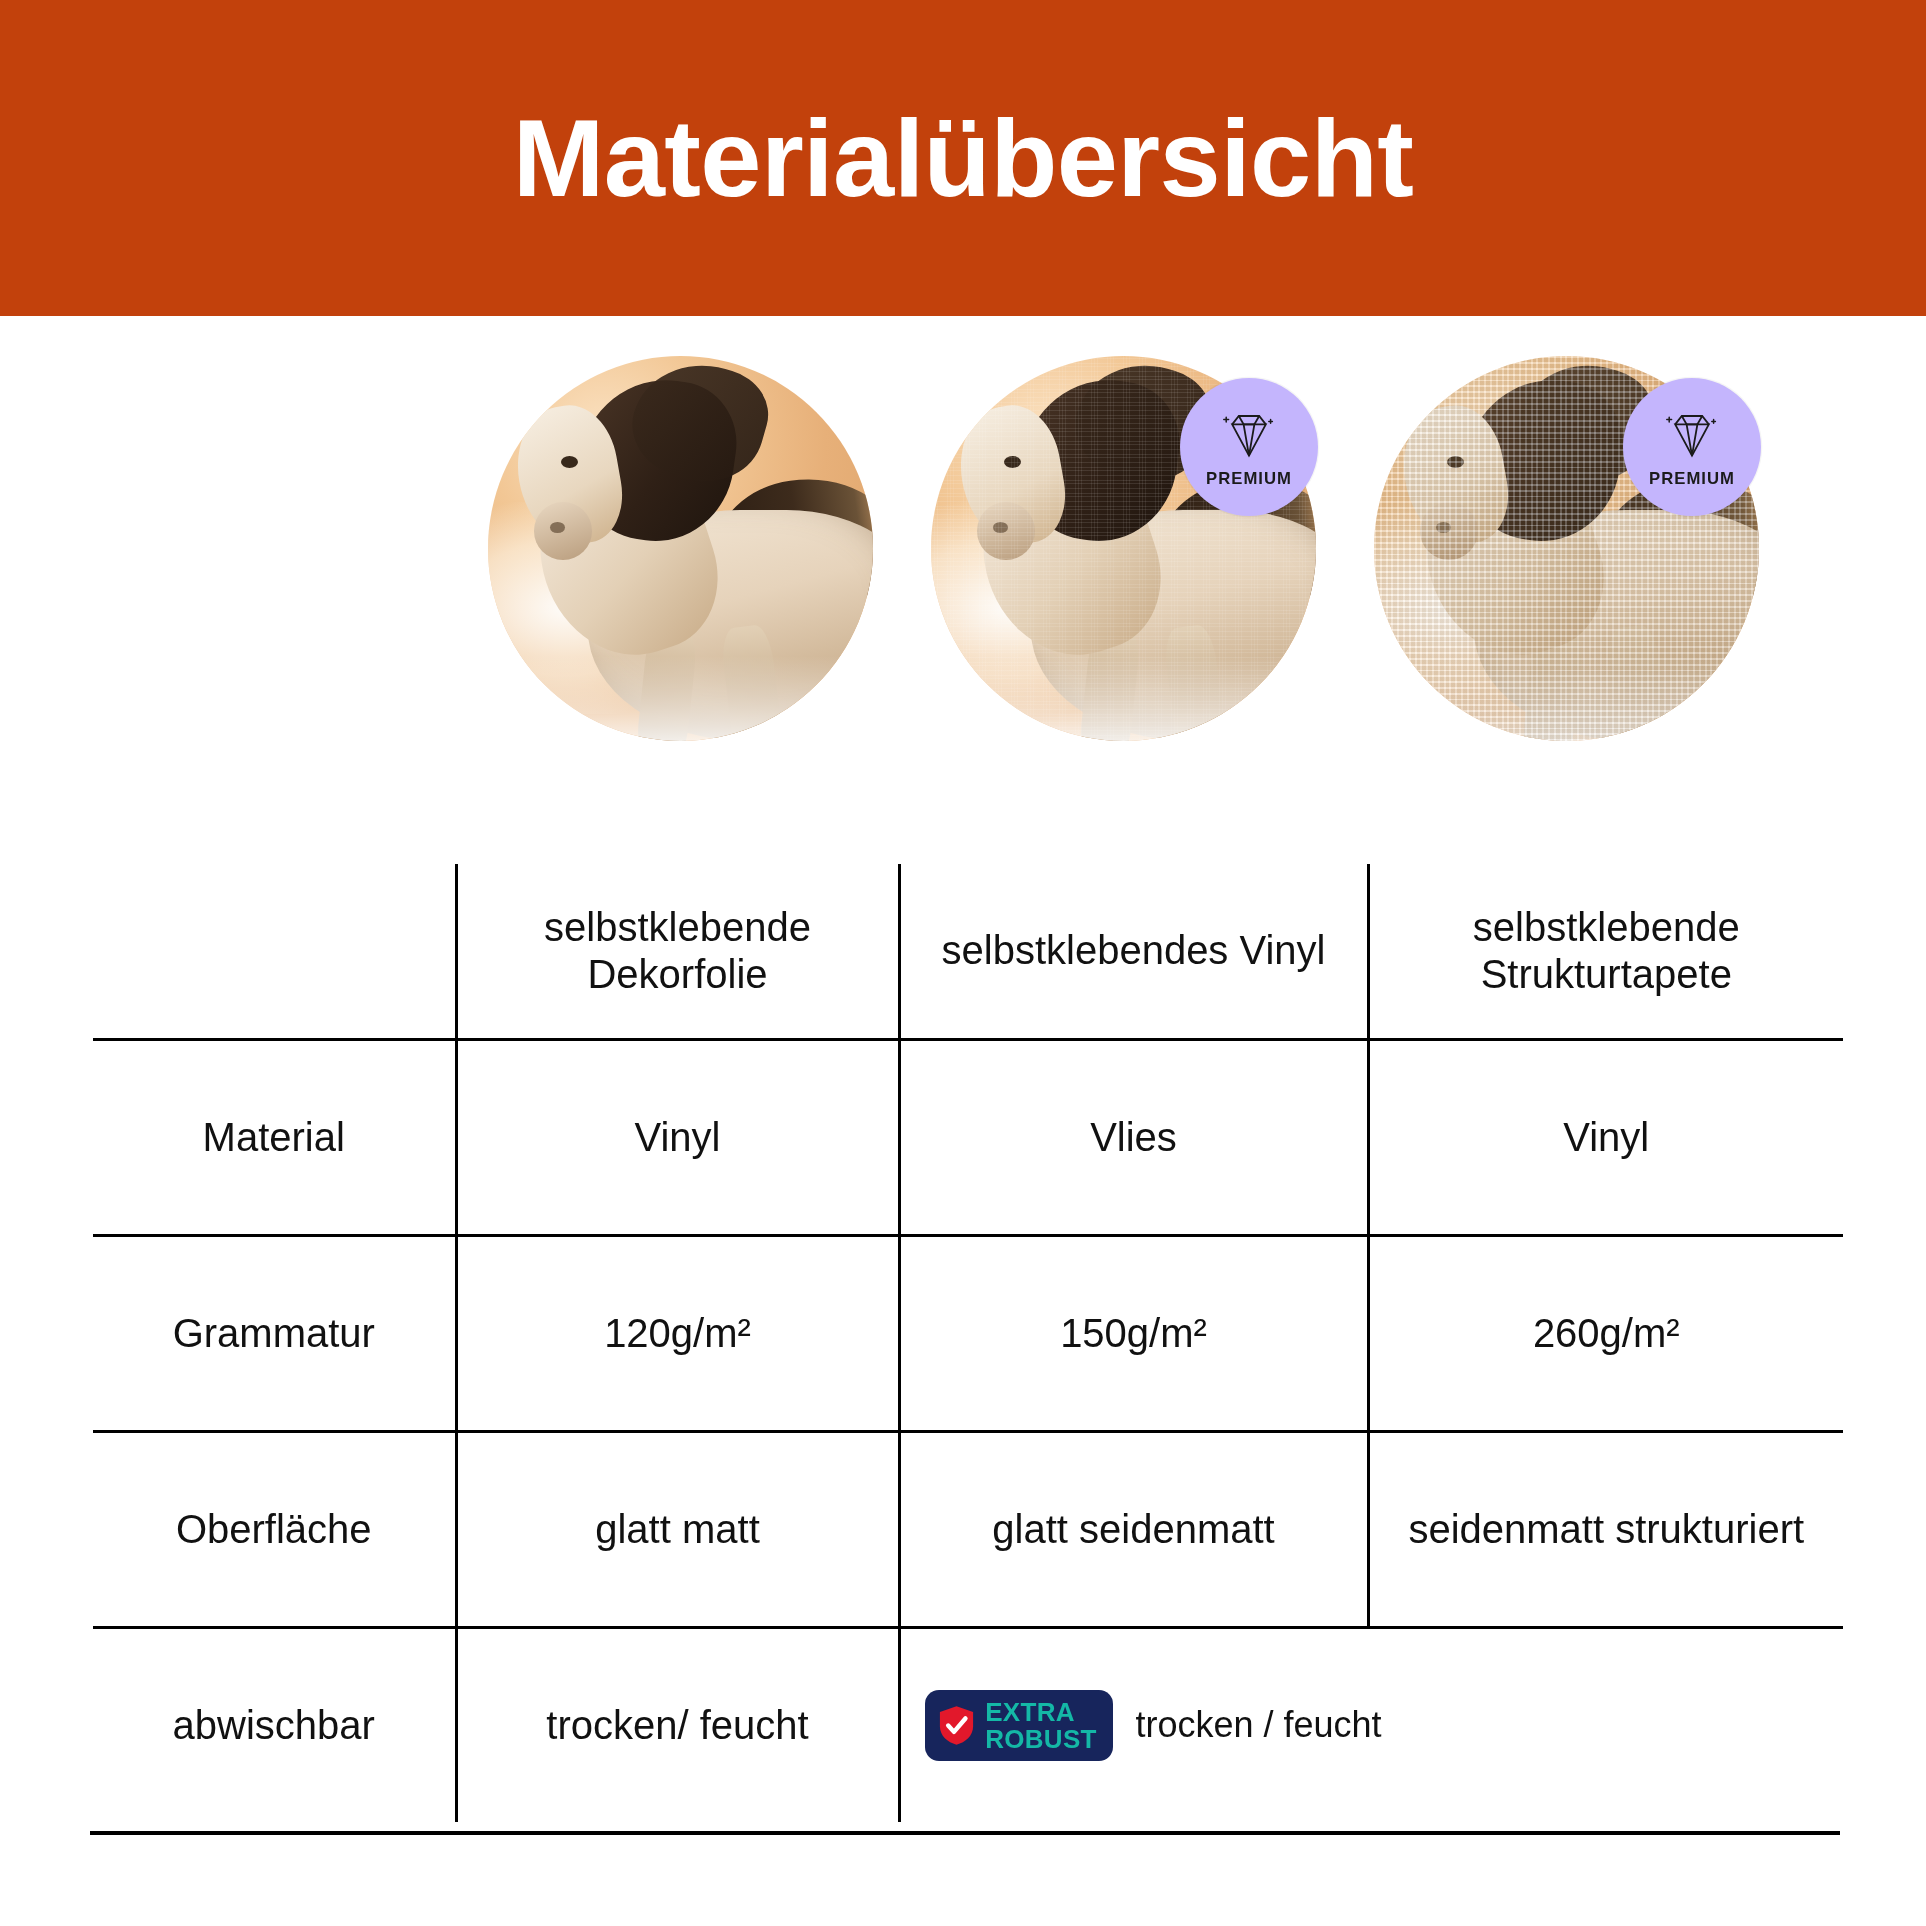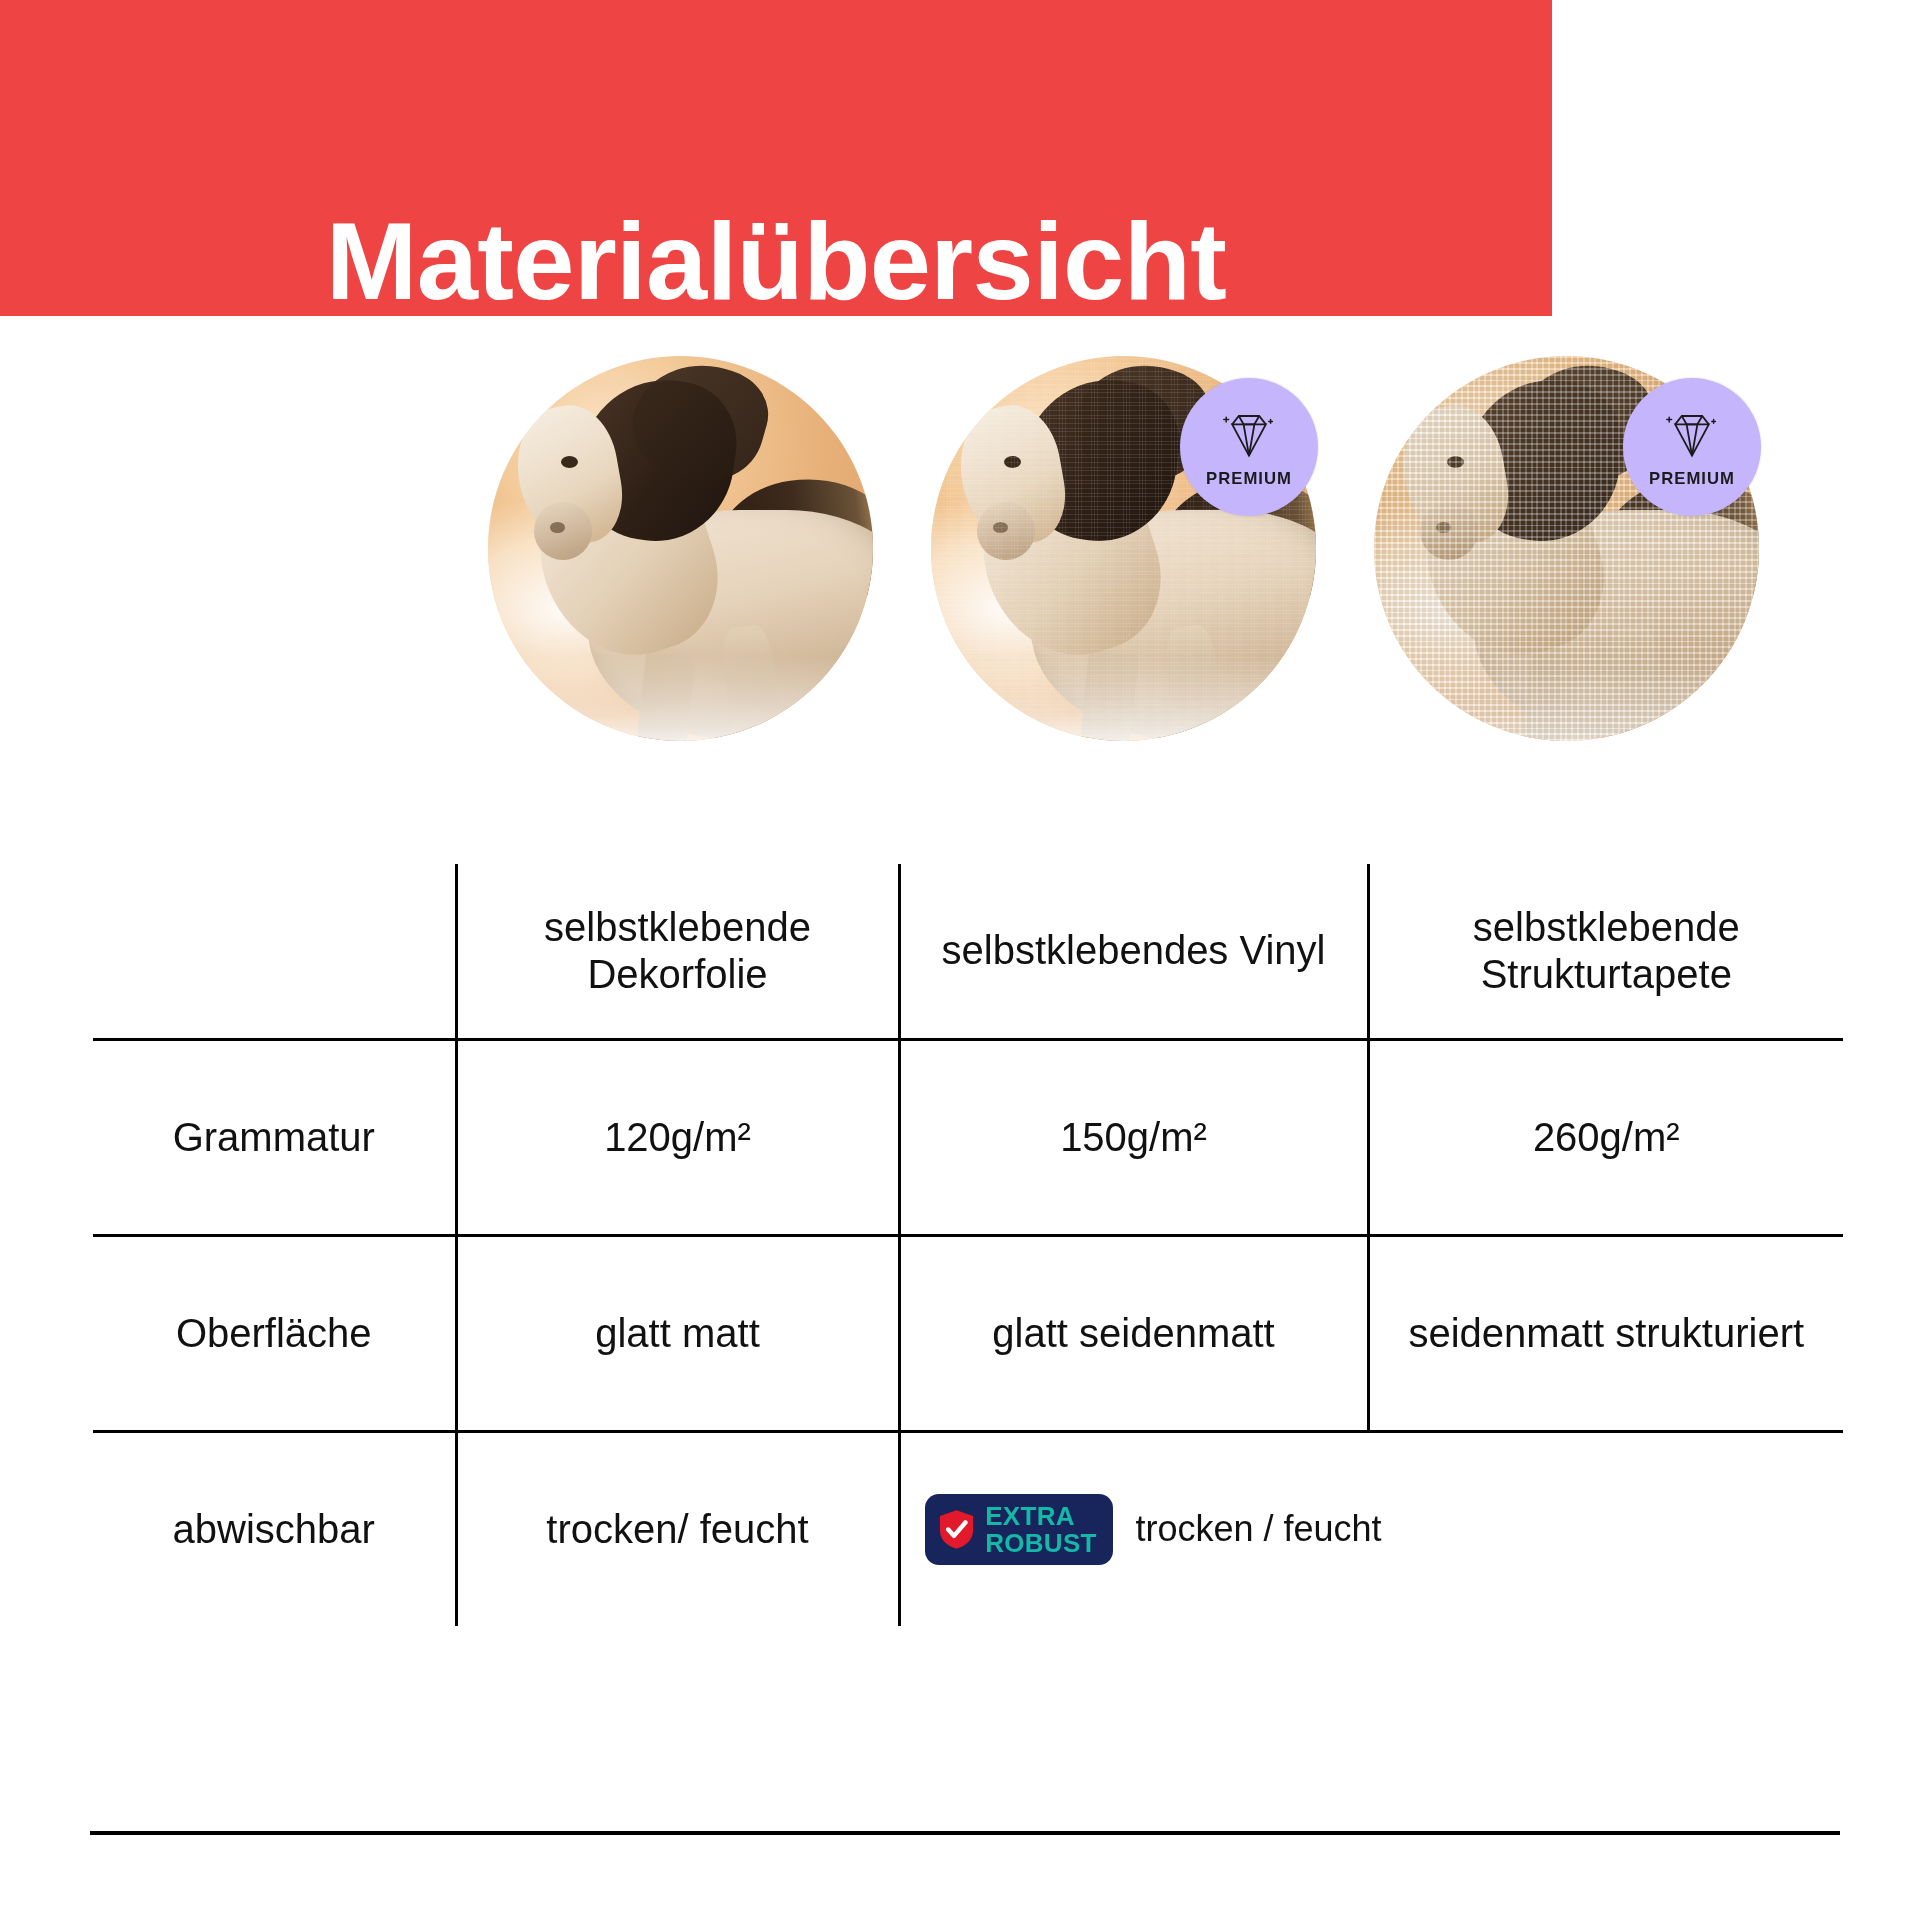--- a/index.html
+++ b/index.html
@@ -18,25 +18,25 @@
     width: 1926px;
     height: 1926px;
     background: #ffffff;
   }
 
   
   .header {
     position: absolute;
     left: 0;
     top: 0;
-    width: 1552px;
+    width: 1926px;
     height: 316px;
-    background: #ef4444;
+    background: #c2410c;
     display: flex;
-    align-items: flex-end;
+    align-items: center;
     justify-content: center;
   }
   .header-title {
     color: #ffffff;
     font-size: 110px;
     font-weight: bold;
     letter-spacing: -0.6px;
     line-height: 1;
     white-space: nowrap;
   }
@@ -418,20 +418,26 @@
           <col class="c3">
       </colgroup>
       <tbody>
         <tr class="row-head">
           <td class="col-label"></td>
           <td class="v-line-left">selbstklebende Dekorfolie</td>
           <td class="v-line-left">selbstklebendes Vinyl</td>
           <td class="v-line-left">selbstklebende Strukturtapete</td>
         </tr>
 
+        <tr class="row-body">
+          <td class="label-cell h-line-top">Material</td>
+          <td class="v-line-left h-line-top">Vinyl</td>
+          <td class="v-line-left h-line-top">Vlies</td>
+          <td class="v-line-left h-line-top">Vinyl</td>
+        </tr>
 
         <tr class="row-body">
           <td class="label-cell h-line-top">Grammatur</td>
           <td class="v-line-left h-line-top">120g/m²</td>
           <td class="v-line-left h-line-top">150g/m²</td>
           <td class="v-line-left h-line-top">260g/m²</td>
         </tr>
 
         <tr class="row-body">
           <td class="label-cell h-line-top">Oberfläche</td>

